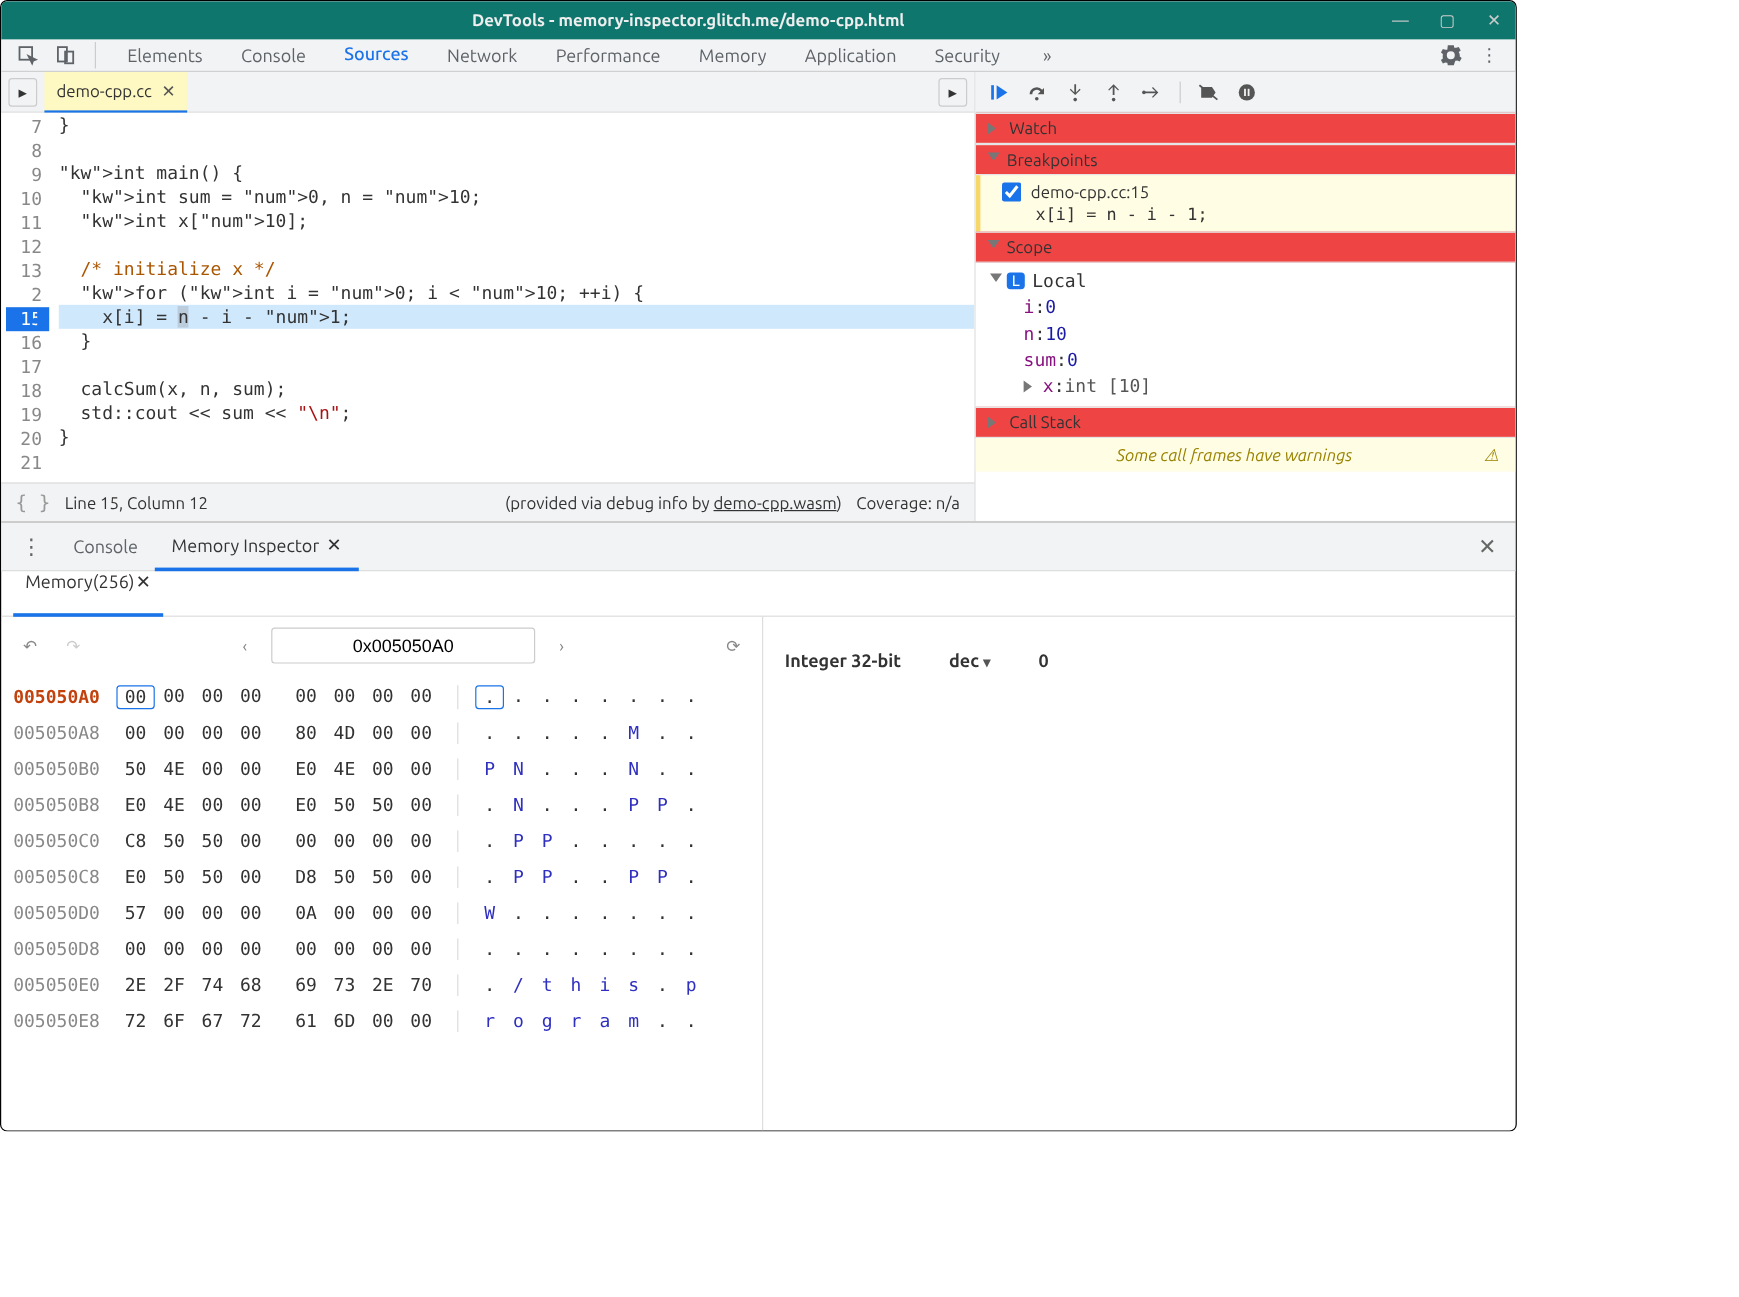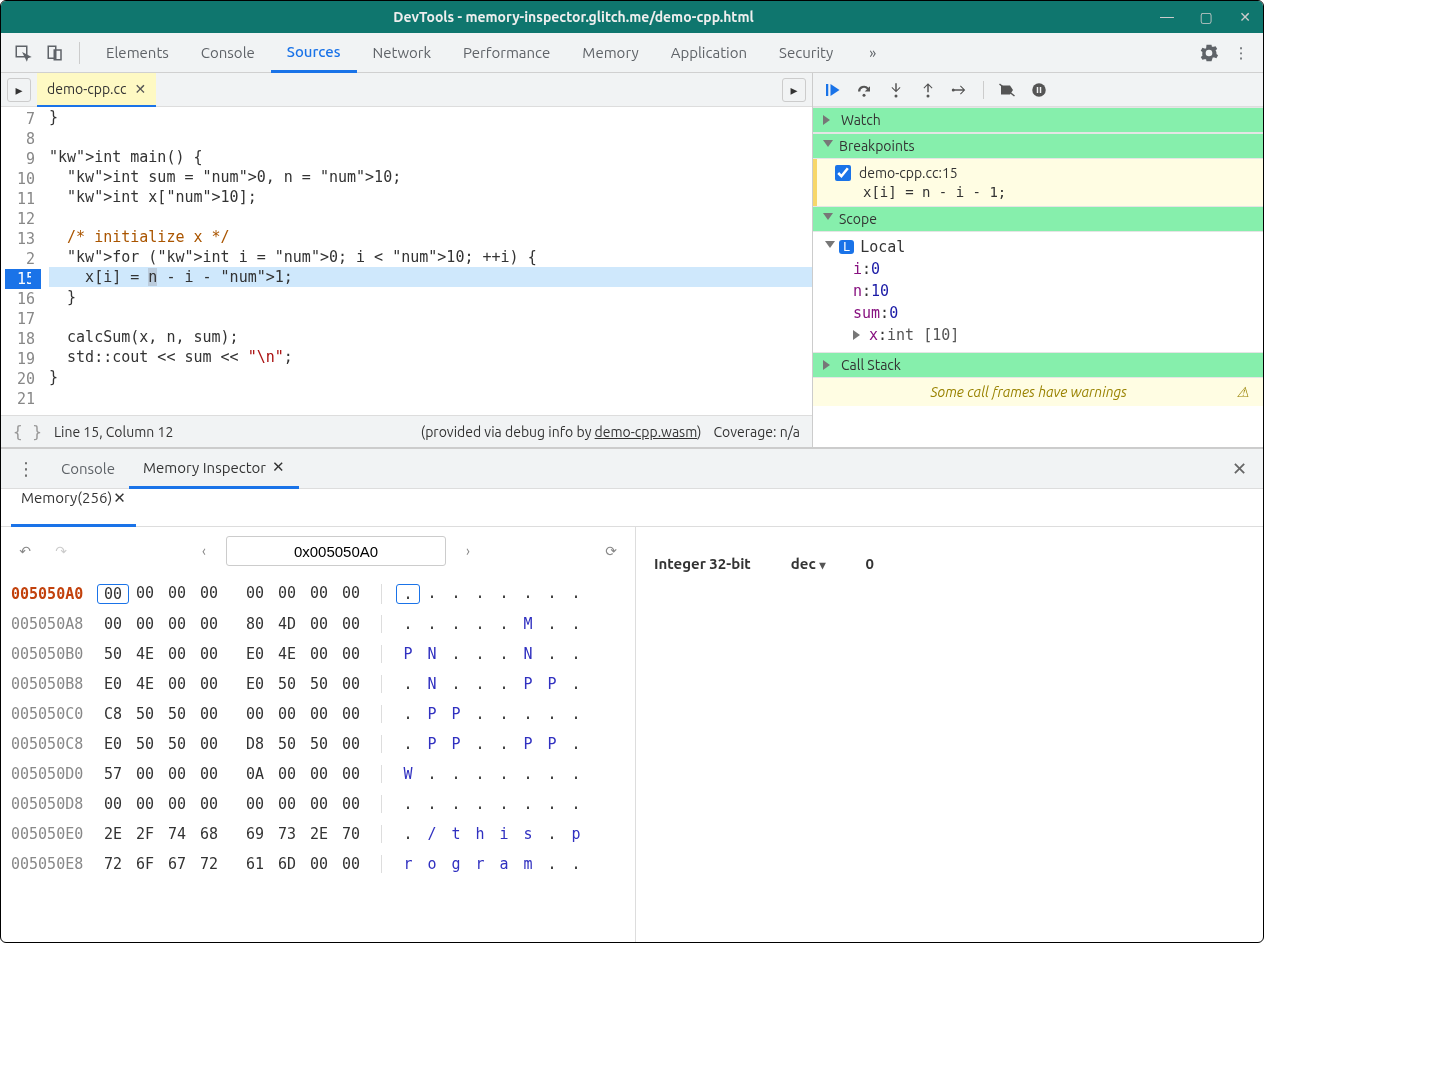--- a/index.html
+++ b/index.html
@@ -1,21 +1,21 @@
 <!DOCTYPE html>
 <html><head>
 <meta charset="utf-8">
 <style>
   * { box-sizing: border-box; margin: 0; padding: 0; }
   body { font-family: -apple-system, "Segoe UI", Ubuntu, sans-serif; font-size: 14px; background: #fff; color: #333; }
   .window { width: 1264px; height: 943px; border: 1px solid #000; display: flex; flex-direction: column; background: #fff; overflow: hidden; border-radius: 6px; }
   .titlebar { background: #0f766e; color: #eee; height: 32px; display: flex; align-items: center; padding: 0 10px; gap: 23px; }
   .titlebar .title { flex: 1; text-align: center; font-weight: 600; font-size: 14px; }
   .win-btn { width: 16px; height: 16px; display: flex; align-items: center; justify-content: center; color: #ccc; cursor: pointer; }
-  .toolbar { height: 40px; background: #f1f3f4; border-bottom: 1px solid #d0d0d0; display: flex; align-items: center; padding: 0 8px; gap: 4px; font-size: 15px; color: #5f6368; }
+  .toolbar { height: 27px; background: #f1f3f4; border-bottom: 1px solid #d0d0d0; display: flex; align-items: center; padding: 0 8px; gap: 4px; font-size: 15px; color: #5f6368; }
   .toolbar .tb-icon { width: 28px; height: 28px; display: flex; align-items: center; justify-content: center; cursor: pointer; }
   .toolbar .vsep { width: 1px; height: 22px; background: #ccc; margin: 0 6px; }
   .tab { padding: 0 16px; height: 40px; display: flex; align-items: center; cursor: pointer; }
   .tab.active { color: #1a73e8; border-bottom: 3px solid #1a73e8; font-weight: 500; }
   .toolbar .spacer { flex: 1; }
 
   .main-split { display: flex; flex: 0 0 375px; min-height: 0; border-bottom: 1px solid #ccc; }
   .editor-pane { display: flex; flex-direction: column; flex: 1; min-width: 0; border-right: 1px solid #ccc; }
   .editor-tabs { height: 34px; background: #f1f3f4; border-bottom: 1px solid #ddd; display: flex; align-items: center; padding: 0 6px; gap: 6px; }
   .editor-tabs .eicon { width: 24px; height: 24px; display:flex; align-items:center; justify-content:center; cursor:pointer; border:1px solid #ccc; border-radius:3px;}
@@ -31,21 +31,21 @@
   .cur-line-c { background:#cfe8fc;} .cm{color:#a50;} .str{color:#a11;}
   .tok-hl{ background:#bcd;}
   .status-bar { height: 32px; background:#f1f3f4; border-top:1px solid #ddd; display:flex; align-items:center; padding:0 12px; font-size:14px; color:#333; gap:12px;}
   .status-bar .braces{font-family:monospace; font-size:16px; color:#999;}
   .status-bar a{color:#333; text-decoration:underline;}
   .status-bar .sp{flex:1;}
 
   .debug-pane { width: 450px; display:flex; flex-direction:column; background:#fff; overflow-y:auto;}
   .dbg-toolbar { height:34px; background:#f1f3f4; border-bottom:1px solid #ddd; display:flex; align-items:center; padding:0 10px; gap:14px;}
   .dbg-toolbar svg, .dbg-toolbar .i { width:18px; height:18px; cursor:pointer; color:#555;}
-  .section-h { background:#86efac; border-top:1px solid #e5e5e5; border-bottom:1px solid #e5e5e5; padding:4px 10px; display:flex; align-items:center; gap:6px; font-size:14px; color:#333;}
+  .section-h { background:#ef4444; border-top:1px solid #e5e5e5; border-bottom:1px solid #e5e5e5; padding:4px 10px; display:flex; align-items:center; gap:6px; font-size:14px; color:#333;}
   .tri{ width:0;height:0; display:inline-block;}
   .tri.right{border:5px solid transparent; border-left:7px solid #777;}
   .tri.down{border:5px solid transparent; border-top:7px solid #777;}
   .bp-item{ background:#fffde3; border-left:4px solid #f7d76a; padding:6px 12px 6px 18px; font-size:14px;}
   .bp-item .bp-line{display:flex; align-items:center; gap:8px;}
   .bp-item input{accent-color:#1a73e8; width:16px; height:16px;}
   .bp-code{ font-family:monospace; padding-left:28px; color:#333; margin-top:3px;}
   .scope-body{ padding:4px 0 6px 12px; font-family:monospace; font-size:15px;}
   .scope-body .row{ padding:2px 0; display:flex; gap:0; align-items:center;}
   .badge{ background:#1a73e8; color:#fff; border-radius:3px; padding:0 4px; font-size:12px; margin-right:6px;}

